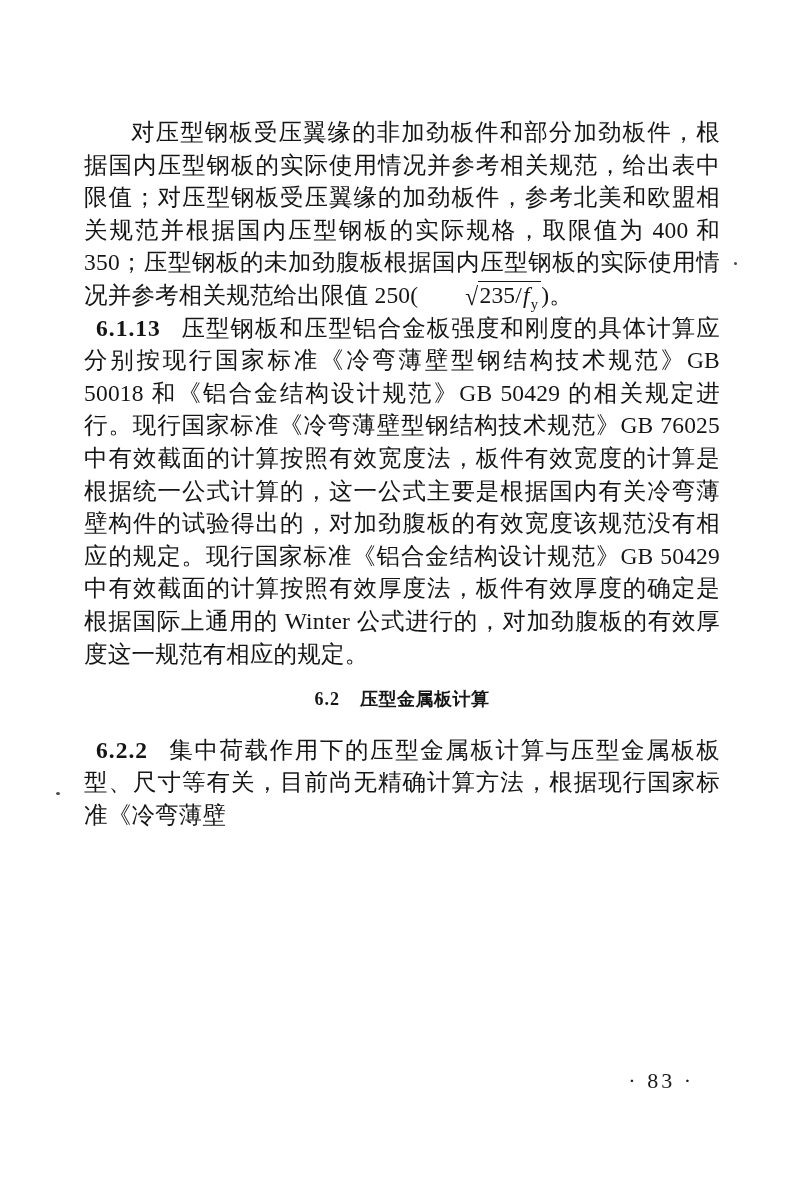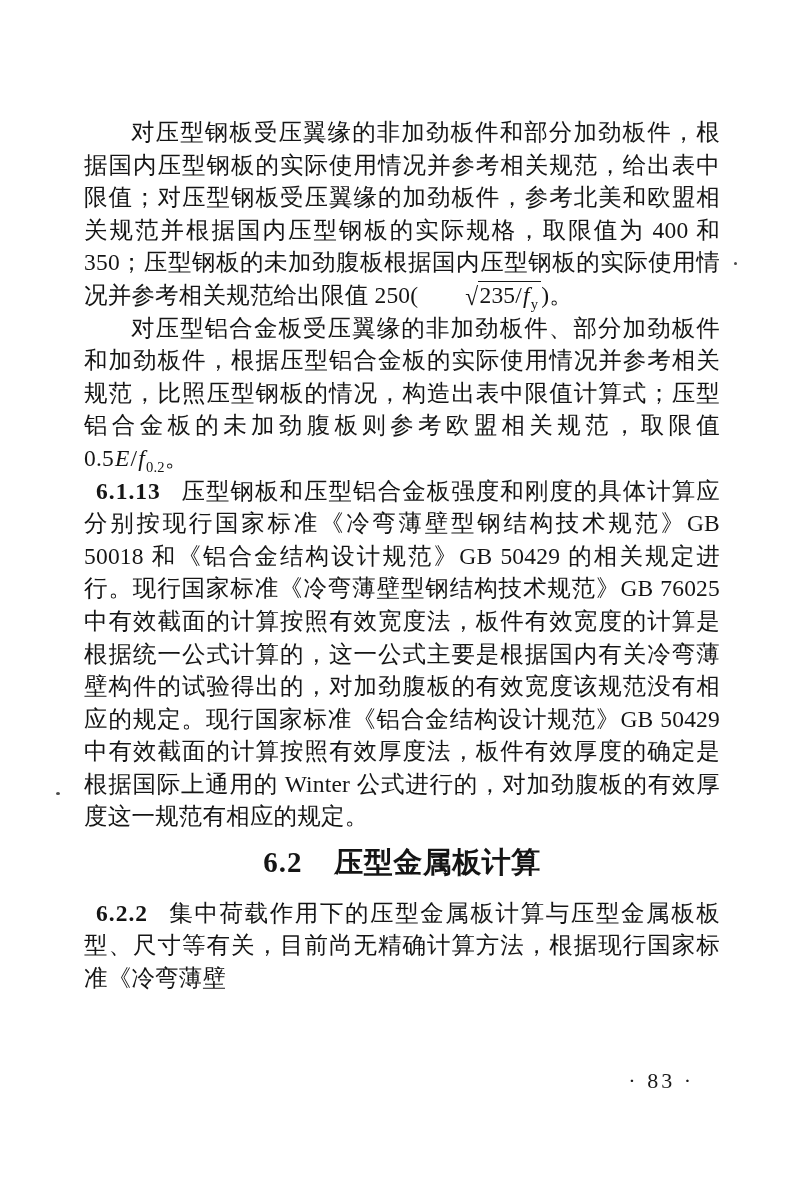--- a/index.html
+++ b/index.html
@@ -34,21 +34,21 @@
   }
   .clause-num {
     font-weight: bold;
     padding-right: 0.85em;
     letter-spacing: 1px;
     white-space: nowrap;
     margin-left: 12px;
   }
   h2.section-heading {
     margin: 13px 0 18px 0;
-    font-size: 29px;
+    font-size: 18px;
     line-height: 32.6px;
     font-weight: bold;
     text-align: center;
     letter-spacing: 0.5px;
   }
   h2.section-heading .heading-num {
     padding-right: 1.1em;
     letter-spacing: 1px;
   }
   .var {
@@ -98,21 +98,20 @@
 </style>
 </head>
 <body>
 
 <div class="page">
 
   <div class="content">
 
     <p class="body-para indent-2em"><span>对压型钢板受压翼缘的非加劲板件和部分加劲板件，根据国内压型钢板的实际使用情况并参考相关规范，给出表中限值；对压型钢板受压翼缘的加劲板件，参考北美和欧盟相关规范并根据国内压型钢板的实际规格，取限值为 400 和 350；压型钢板的未加劲腹板根据国内压型钢板的实际使用情况并参考相关规范给出限值 250(</span><span class="sqrt-wrap"><span class="radical-glyph">√</span><span class="radicand"><span>235/</span><span class="var">f</span><sub class="small-sub">y</sub></span></span><span>)。</span></p>
 
-    <p class="body-para indent-2em"><span>对压型铝合金板受压翼缘的非加劲板件、部分加劲板件和加劲板件，根据压型铝合金板的实际使用情况并参考相关规范，比照压型钢板的情况，构造出表中限值计算式；压型铝合金板的未加劲腹板则参考欧盟相关规范，取限值 0.5</span><span class="var">E</span><span>/</span><span class="var">f</span><sub class="small-sub">0.2</sub><span>。</span></p>
 
     <p class="body-para"><span class="clause-num">6.1.13</span><span>压型钢板和压型铝合金板强度和刚度的具体计算应分别按现行国家标准《冷弯薄壁型钢结构技术规范》GB 50018 和《铝合金结构设计规范》GB 50429 的相关规定进行。现行国家标准《冷弯薄壁型钢结构技术规范》GB 76025 中有效截面的计算按照有效宽度法，板件有效宽度的计算是根据统一公式计算的，这一公式主要是根据国内有关冷弯薄壁构件的试验得出的，对加劲腹板的有效宽度该规范没有相应的规定。现行国家标准《铝合金结构设计规范》GB 50429 中有效截面的计算按照有效厚度法，板件有效厚度的确定是根据国际上通用的 Winter 公式进行的，对加劲腹板的有效厚度这一规范有相应的规定。</span></p>
 
 
     <h2 class="section-heading"><span class="heading-num">6.2</span><span>压型金属板计算</span></h2>
 
     <p class="body-para"><span class="clause-num">6.2.2</span><span>集中荷载作用下的压型金属板计算与压型金属板板型、尺寸等有关，目前尚无精确计算方法，根据现行国家标准《冷弯薄壁</span></p>
 
   </div>
 

